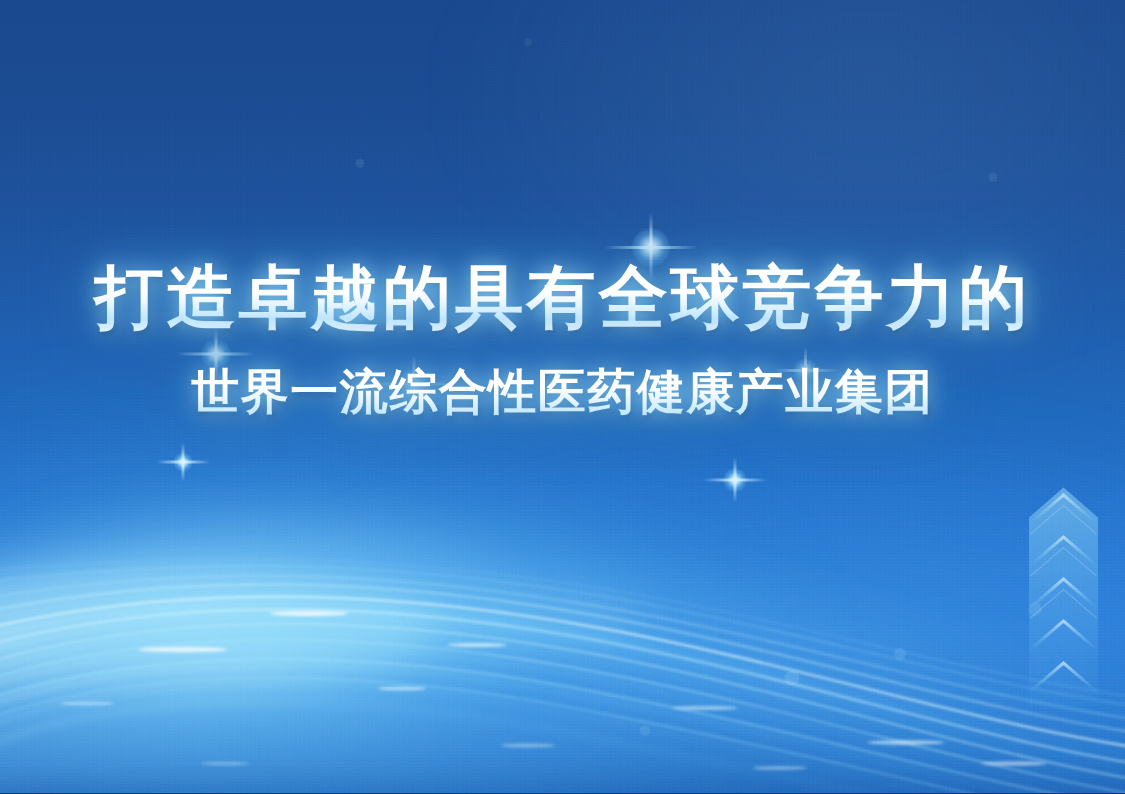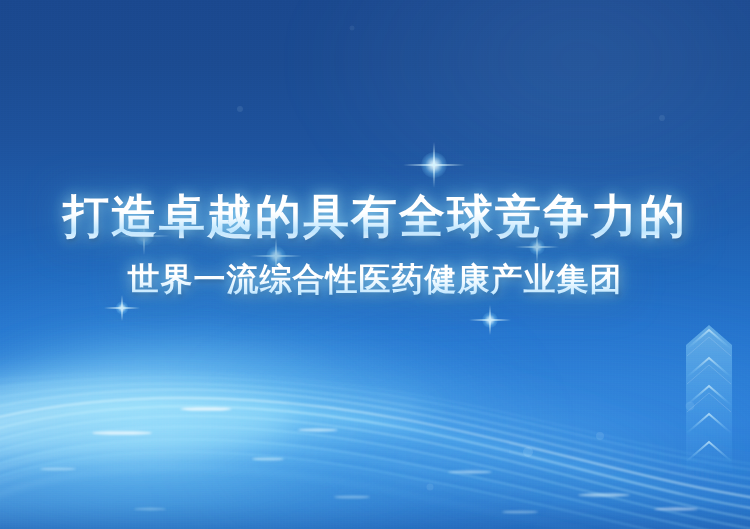--- a/index.html
+++ b/index.html
@@ -149,21 +149,20 @@
     background-clip: text;
     -webkit-text-fill-color: transparent;
     filter:
       drop-shadow(0 0 7px rgba(150,220,255,0.95))
       drop-shadow(0 0 18px rgba(90,185,255,0.75))
       drop-shadow(1px 2px 2px rgba(10,45,95,0.75));
   }
   .line-1 {
     font-size: 46px;
     line-height: 60px;
-    margin-top: 18px;
   }
   .line-2 {
     font-size: 32px;
     line-height: 66px;
     letter-spacing: 1px;
   }
 
   
   .grain {
     position: absolute;

